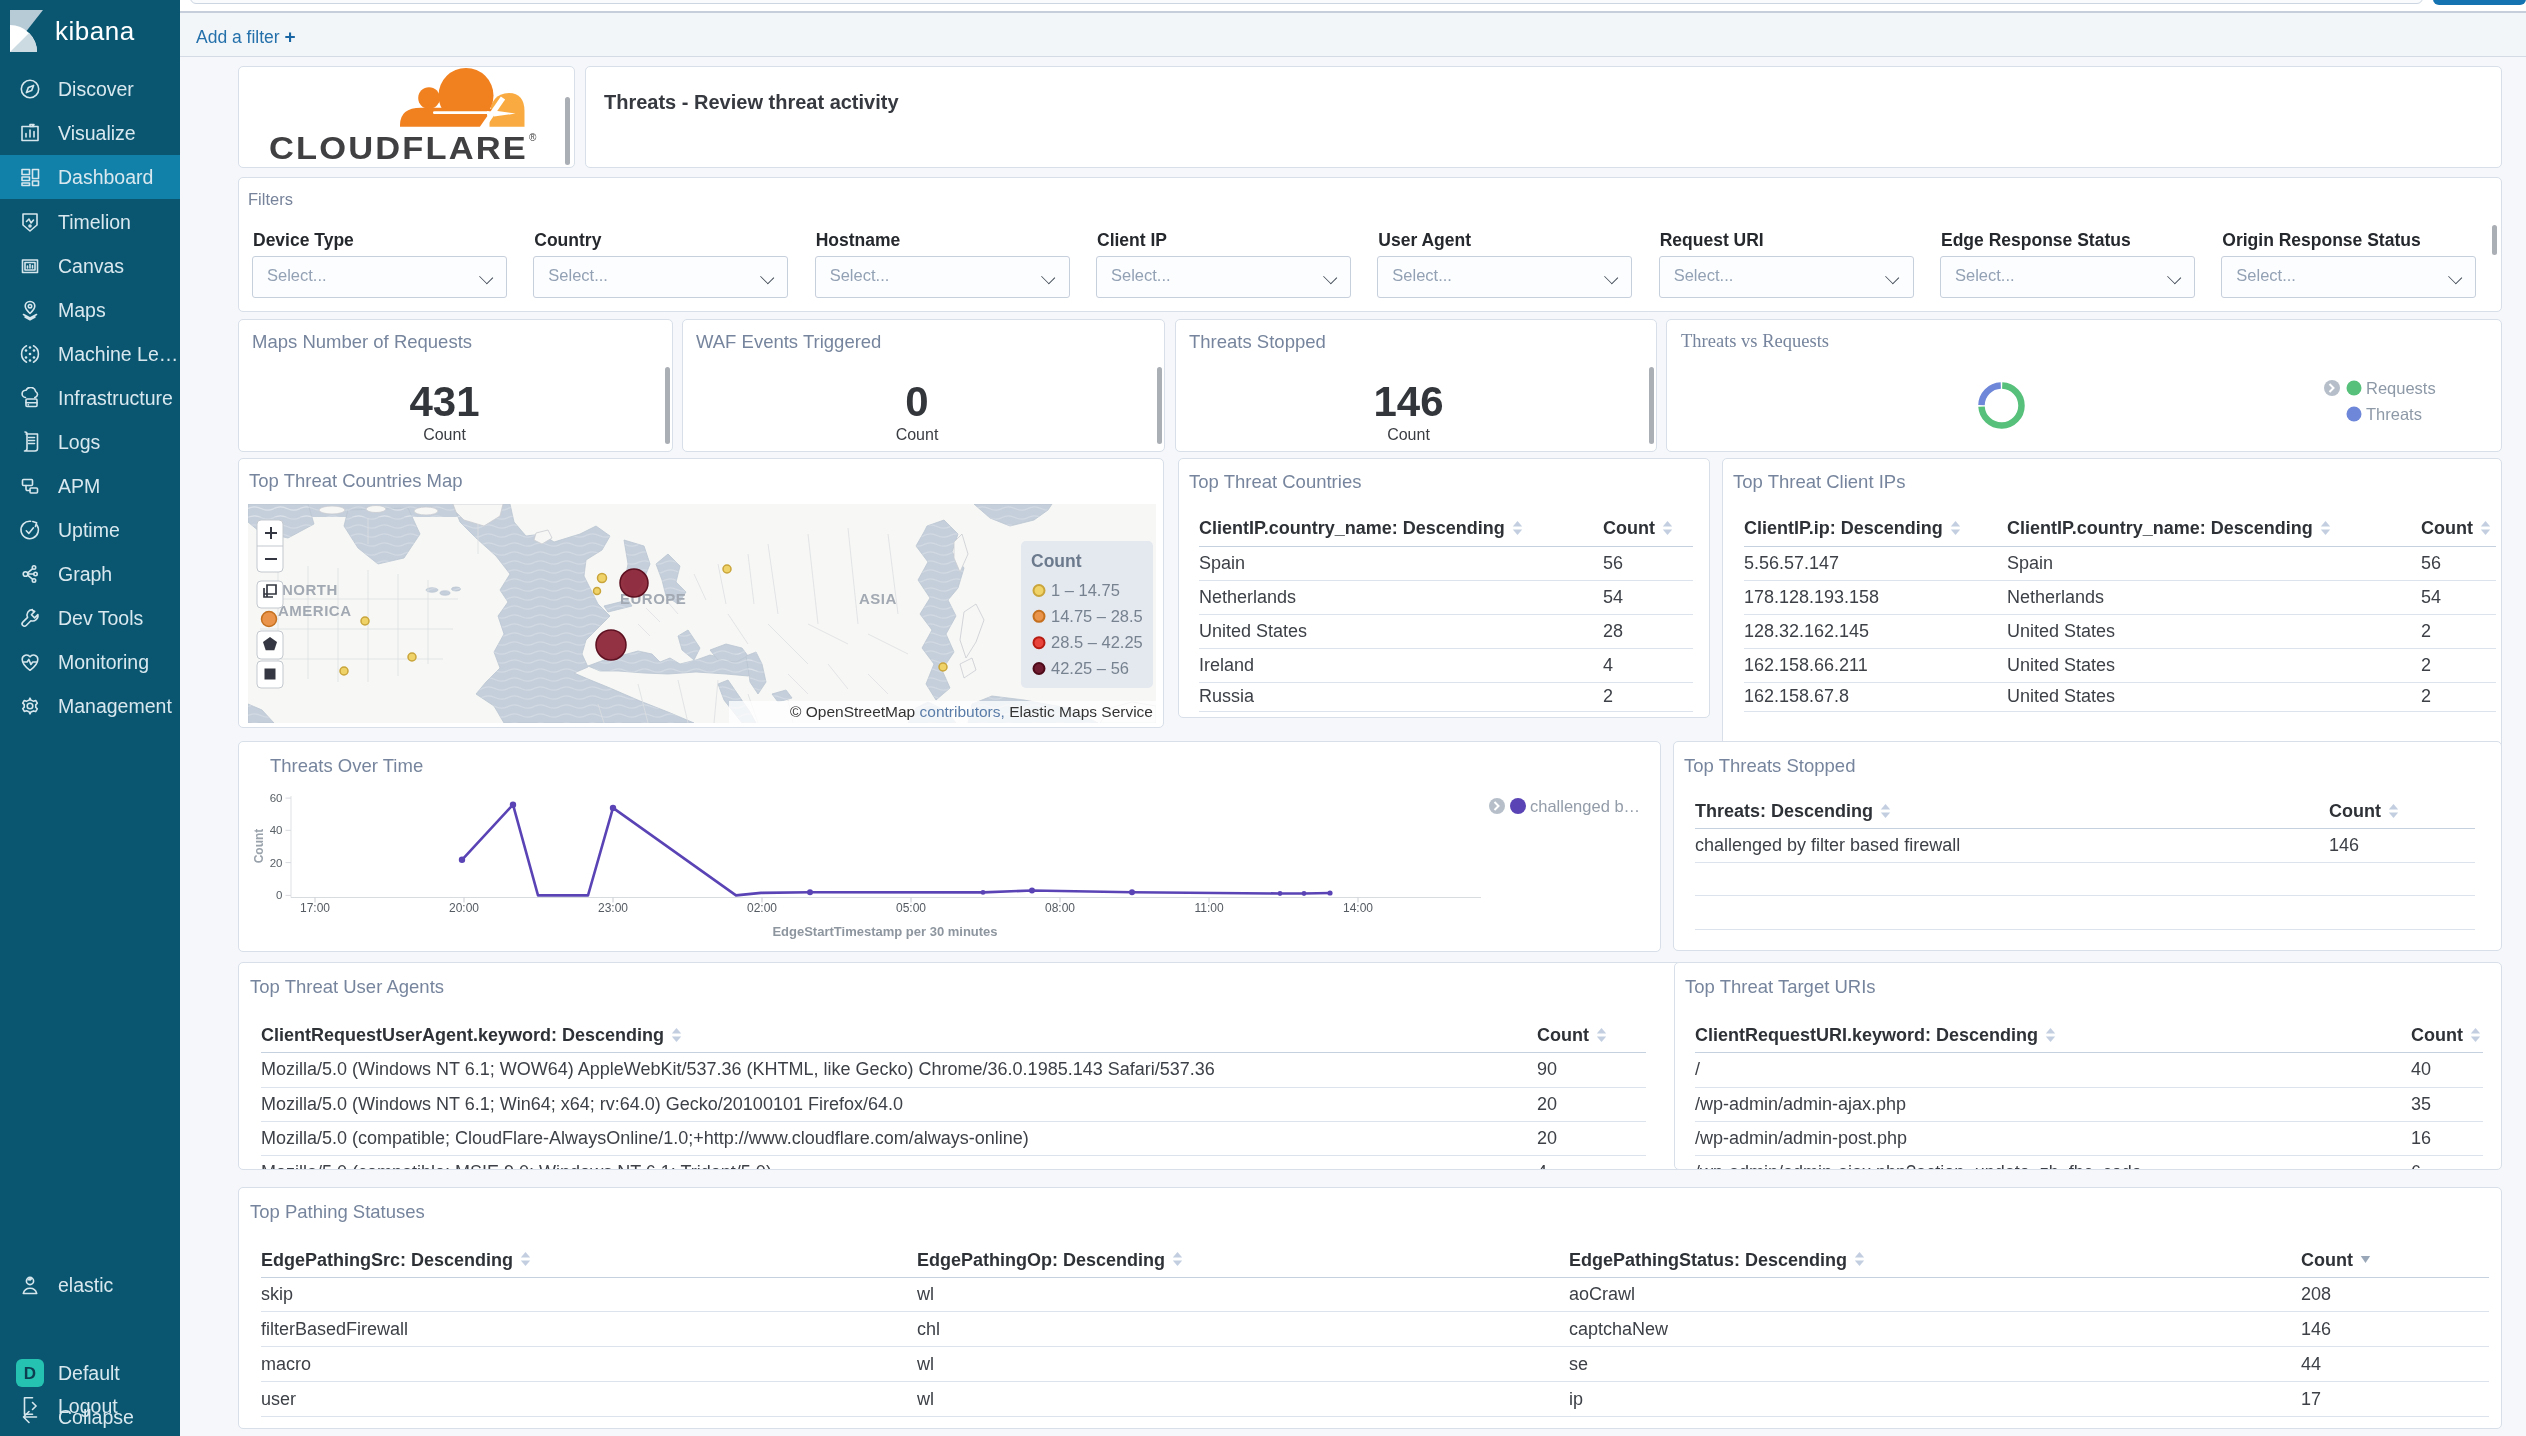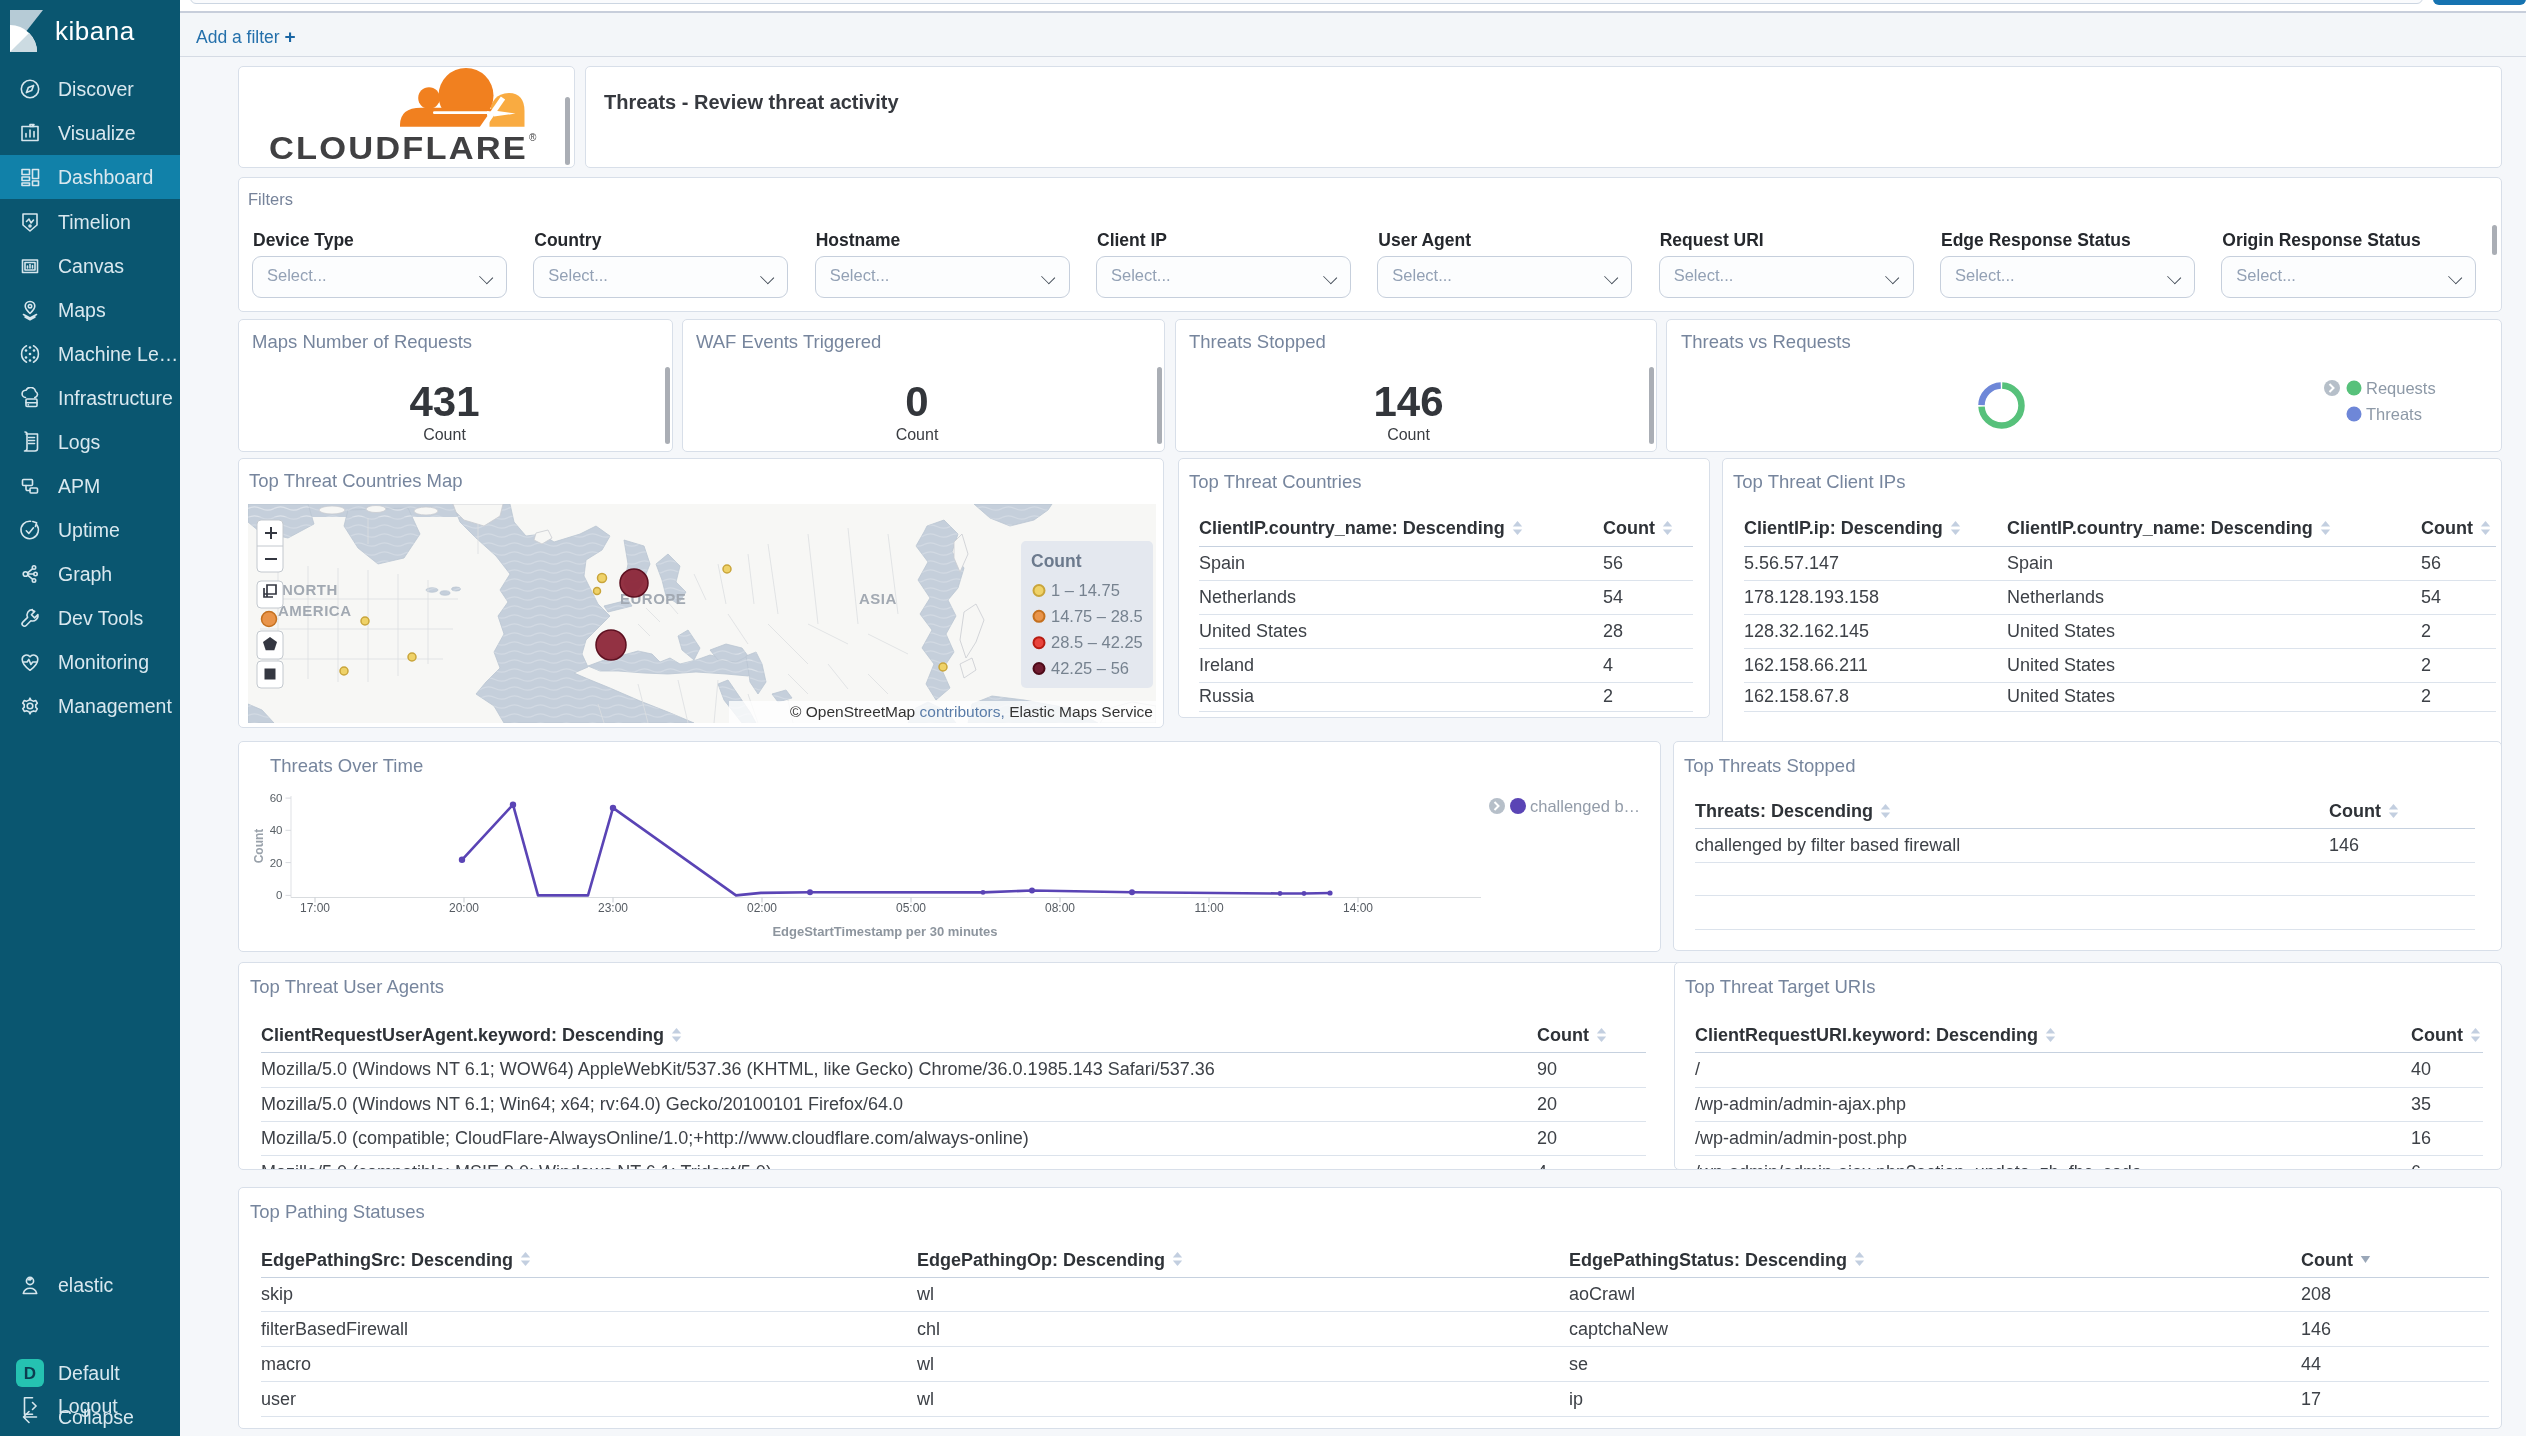--- a/index.html
+++ b/index.html
@@ -12,21 +12,21 @@
 table.kt { position:absolute; border-collapse:collapse; table-layout:fixed; }
 table.kt td, table.kt th { font-size:18px; color:#3d4147; text-align:left; font-weight:normal;
   padding:0; border-bottom:1px solid #dce3ec; white-space:nowrap; overflow:hidden; vertical-align:middle; }
 table.kt th { font-weight:bold; color:#2e3237; border-bottom:1px solid #c6d1df; }
 .sorti { display:inline-block; vertical-align:middle; margin-left:7px; margin-top:-3px; }
 .navitem { position:absolute; left:0; width:180px; height:44px; color:#d9e8ef; font-size:19.5px; }
 .navitem .lbl { position:absolute; left:58px; top:50%; transform:translateY(-50%); white-space:nowrap; }
 .navitem svg { position:absolute; left:19px; top:50%; transform:translateY(-50%); }
 .ni { fill:none; stroke:#d6e6ed; stroke-width:1.6; stroke-linecap:round; stroke-linejoin:round; }
 .flabel { position:absolute; top:52px; font-size:17.5px; font-weight:bold; color:#25282d; white-space:nowrap; }
-.fdrop { position:absolute; top:78.5px; width:255px; height:42px; background:#fcfdfe; border:1px solid #c6cfdc; border-radius:9px; }
+.fdrop { position:absolute; top:78.5px; width:255px; height:42px; background:#fcfdfe; border:1px solid #c6cfdc; border-radius:3px; }
 .fdrop span { position:absolute; left:14px; top:9px; font-size:16.5px; color:#93a1b5; }
 .fdrop::after { content:""; position:absolute; right:16px; top:15px; width:9.5px; height:9.5px;
   border-right:1.5px solid #3f4854; border-bottom:1.5px solid #3f4854; transform:rotate(45deg) scale(1,0.82); transform-origin:60% 60%; }
 </style>
 </head>
 <body>
 
 <div class="p" style="left:180px;top:0;width:2346px;height:11px;background:#fff;"></div>
 <div class="p" style="left:190px;top:-26px;width:2233px;height:30px;border:1px solid #ccd6e2;border-radius:6px;background:#fafbfd;"></div>
 <div class="p" style="left:2433px;top:-22px;width:93px;height:27px;background:#1673b1;border-radius:6px;"></div>
@@ -270,21 +270,21 @@
   <div class="p" style="left:0;top:106px;width:468px;text-align:center;font-size:16px;color:#3a3d42;">Count</div>
   <div class="scrollv" style="left:474px;top:47px;height:77px;"></div>
 </div>
 <div class="panel" style="left:1175px;top:318.5px;width:482px;height:133.5px;">
   <div class="ptitle" style="left:13px;top:11px;">Threats Stopped</div>
   <div class="p" style="left:0;top:61px;width:465px;text-align:center;font-size:42px;line-height:42px;font-weight:bold;color:#33363b;">146</div>
   <div class="p" style="left:0;top:106px;width:465px;text-align:center;font-size:16px;color:#3a3d42;">Count</div>
   <div class="scrollv" style="left:473px;top:47px;height:77px;"></div>
 </div>
 <div class="panel" style="left:1666px;top:318.5px;width:836px;height:133.5px;">
-  <div class="ptitle" style="left:14px;top:11px;">Threats vs Requests</div>
+  <div class="ptitle" style="left:14px;top:11px;font-family:Liberation Serif, serif;">Threats vs Requests</div>
   <svg style="position:absolute;left:311px;top:62px;" width="47" height="47" viewBox="0 0 47 47">
     <g transform="translate(23.5,23.5)">
       <path d="M 0.7 -19.99 A 20 20 0 1 1 -19.97 1.05" fill="none" stroke="#57c17b" stroke-width="6.5"></path>
       <path d="M -20 -0.35 A 20 20 0 0 1 -0.7 -19.99" fill="none" stroke="#6e87d8" stroke-width="6.5"></path>
     </g>
   </svg>
 
   <svg style="position:absolute;left:656px;top:59px;" width="166" height="50" viewBox="0 0 166 50">
     <circle cx="9" cy="9" r="8" fill="#b6bfc9"></circle>
     <path d="M6.5 5 l4 4 -4 4" stroke="#fff" stroke-width="2" fill="none"></path>

